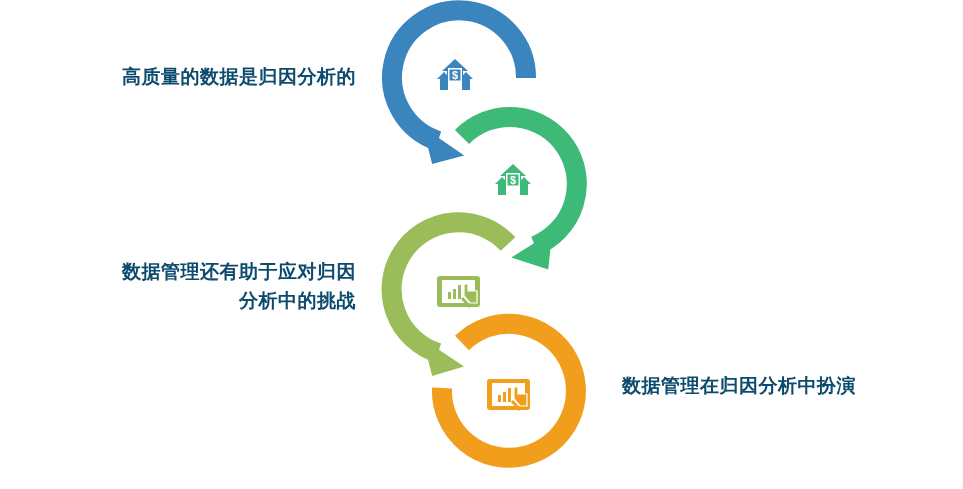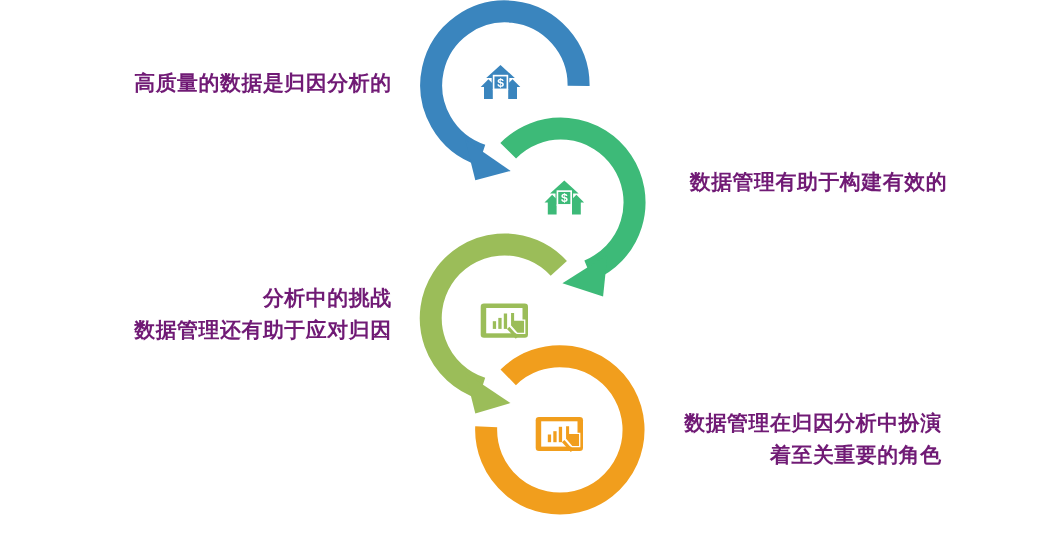--- a/index.html
+++ b/index.html
@@ -1,19 +1,19 @@
 <!DOCTYPE html>
 <html><head>
   <meta charset="utf-8">
   <style>
     html, body { margin: 0; padding: 0; background: #ffffff; }
     body { width: 963px; height: 489px; position: relative; overflow: hidden;
            font-family: "DejaVu Sans", "Liberation Sans", sans-serif; }
     #diagram { position: absolute; left: 0; top: 0; }
-    .label { position: absolute; font-size: 19px; font-weight: bold; color: #701a75;
+    .label { position: absolute; font-size: 19px; font-weight: bold; color: #0c4a6e;
              line-height: 29px; letter-spacing: 0.5px; }
     .label.left { text-align: right; }
     .label.right { text-align: left; }
     .label span { display: block; white-space: nowrap; }
   </style>
 </head>
 <body>
 
 <svg id="diagram" width="963" height="489" viewBox="0 0 963 489">
 
@@ -73,24 +73,22 @@
     <path d="M 27 8 L 31 8 L 31 15 L 40 15 L 40 27 L 33 27 L 27 20 Z" fill="#f19e1d" stroke="#ffffff" stroke-width="1.2"></path>
     <line x1="25" y1="22" x2="33" y2="31" stroke="#f19e1d" stroke-width="3"></line>
   </g>
 </svg>
 
 <div class="label left" style="right:607px; top:62px;">
   <span>高质量的数据是归因分析的</span>
 </div>
 
 <div class="label right" style="left:627px; top:152px;">
-  <span>数据管理有助于构建有效的</span>
 </div>
 
 <div class="label left" style="right:607px; top:257px;">
+  <span>数据管理还有助于应对归因</span>
   <span>分析中的挑战</span>
-  <span>数据管理还有助于应对归因</span>
 </div>
 
-<div class="label right" style="left:622px; top:371px;text-align:right;">
+<div class="label right" style="left:622px; top:371px;">
   <span>数据管理在归因分析中扮演</span>
-  <span>着至关重要的角色</span>
 </div>
 
 </body></html>

